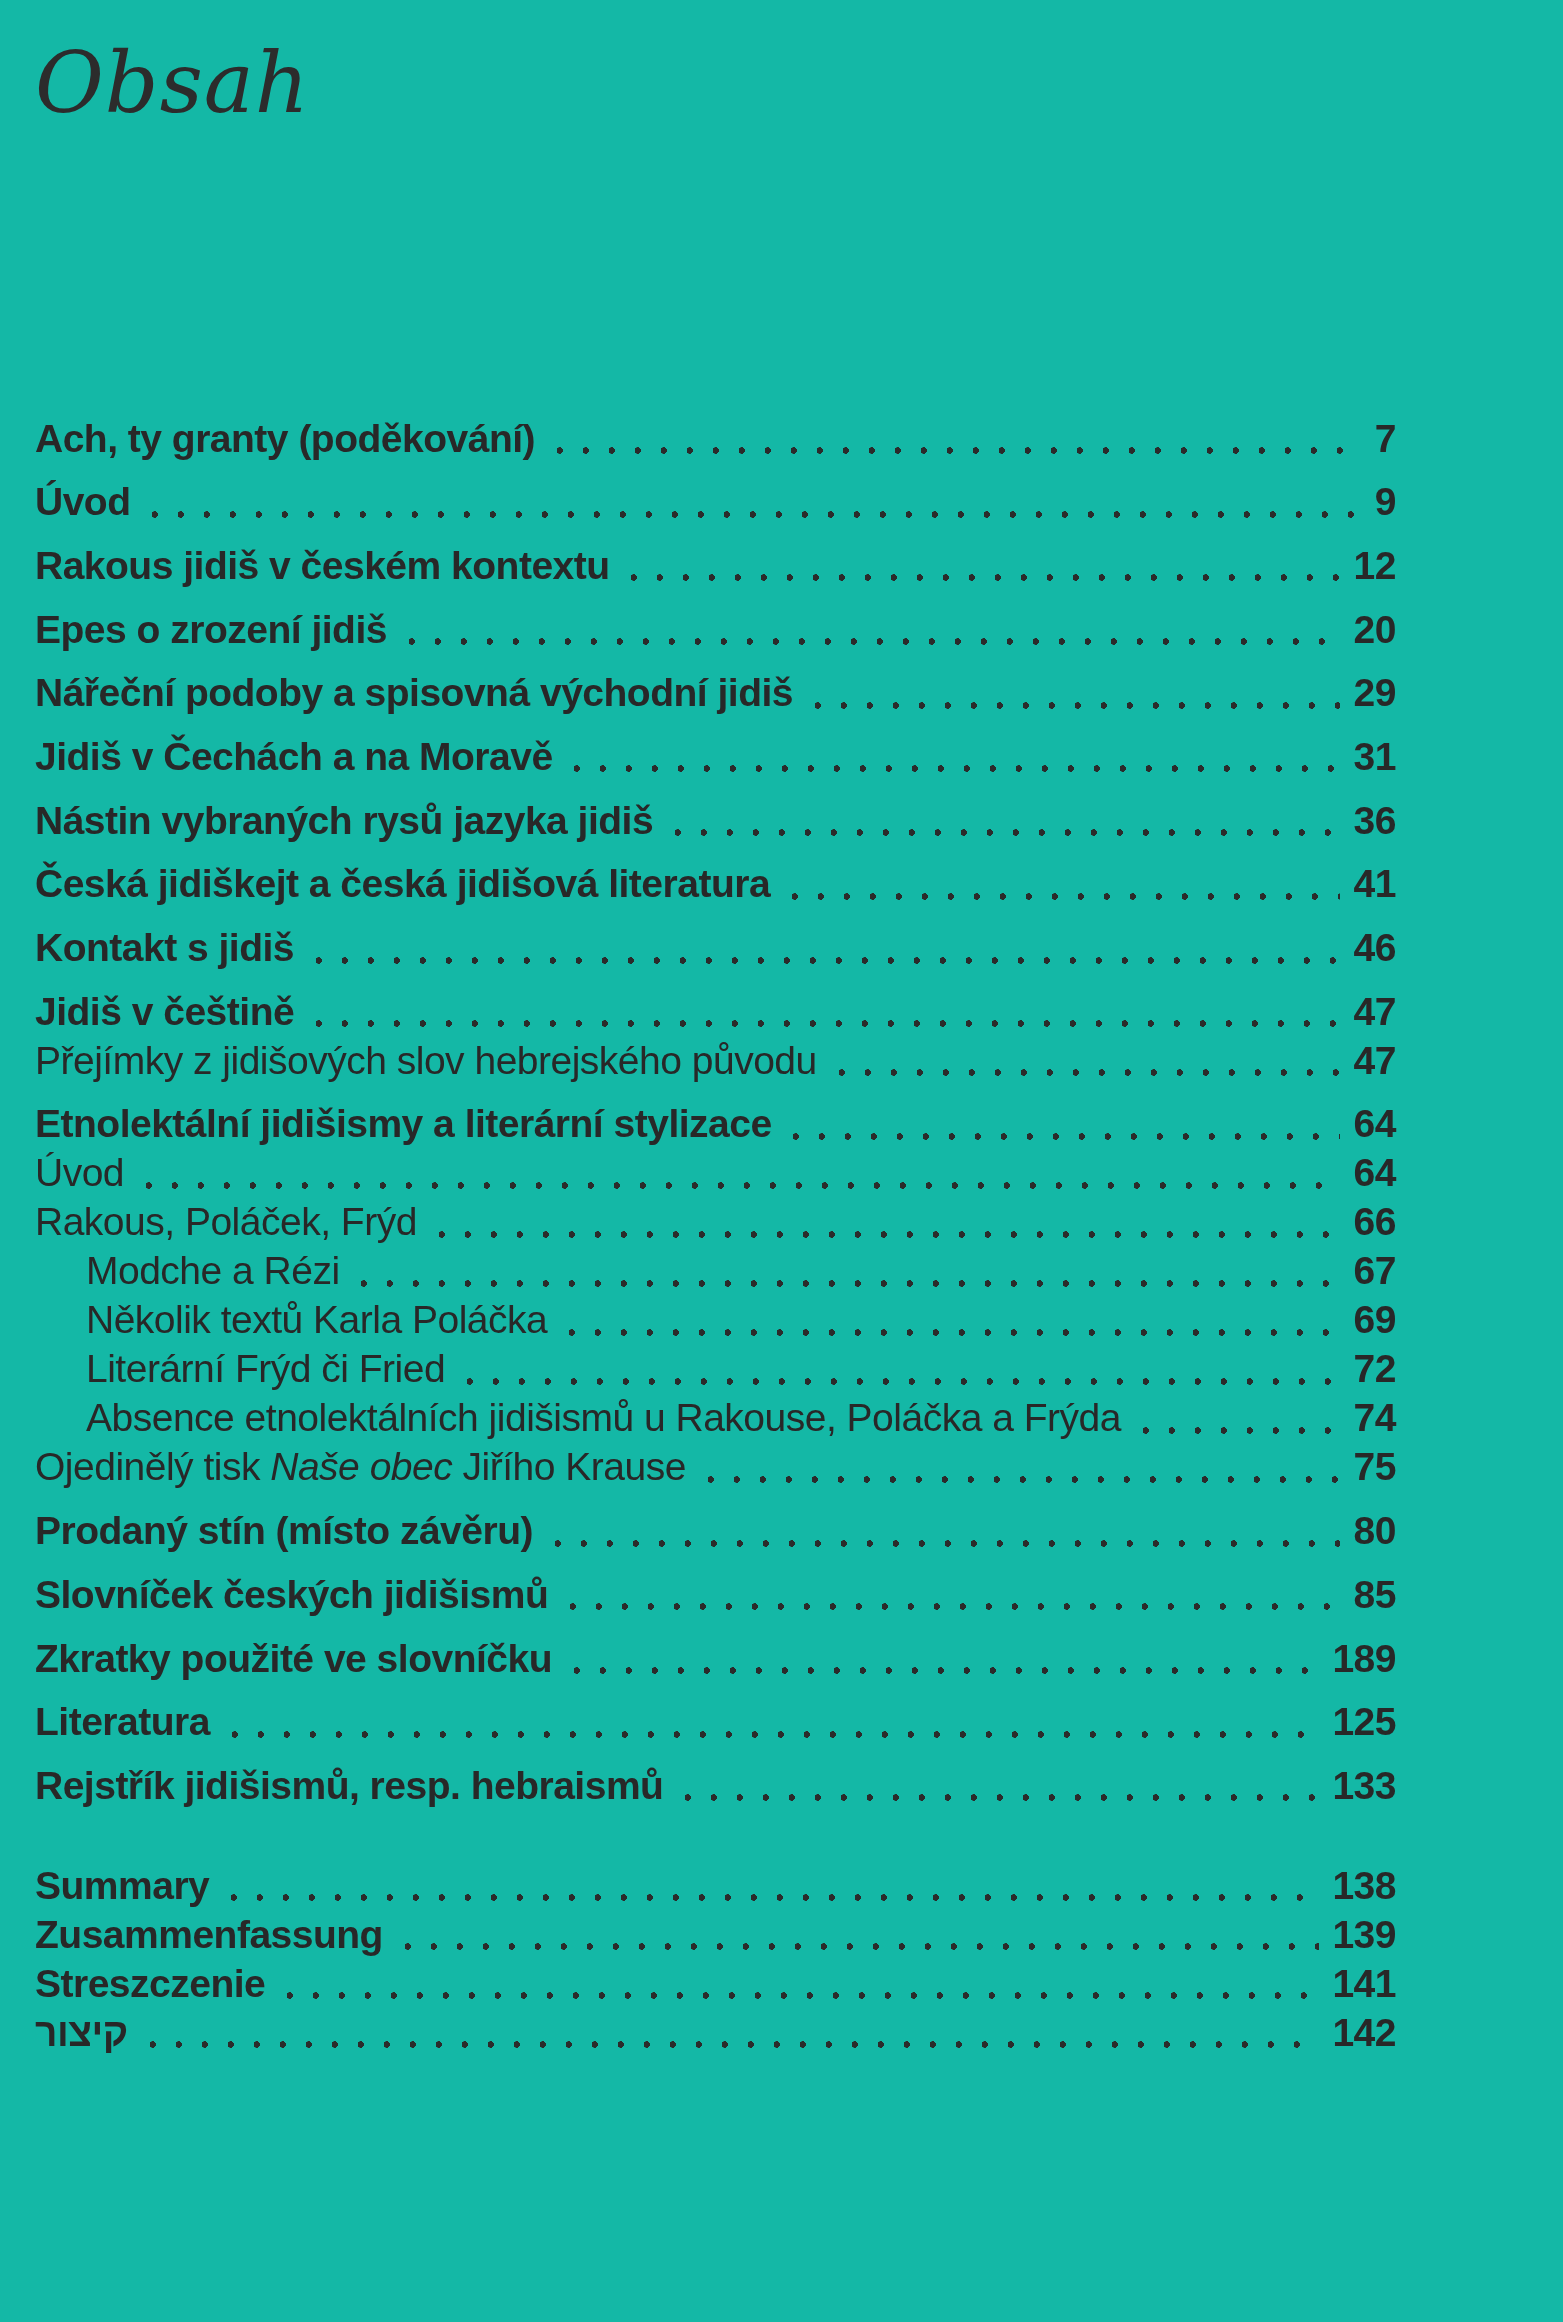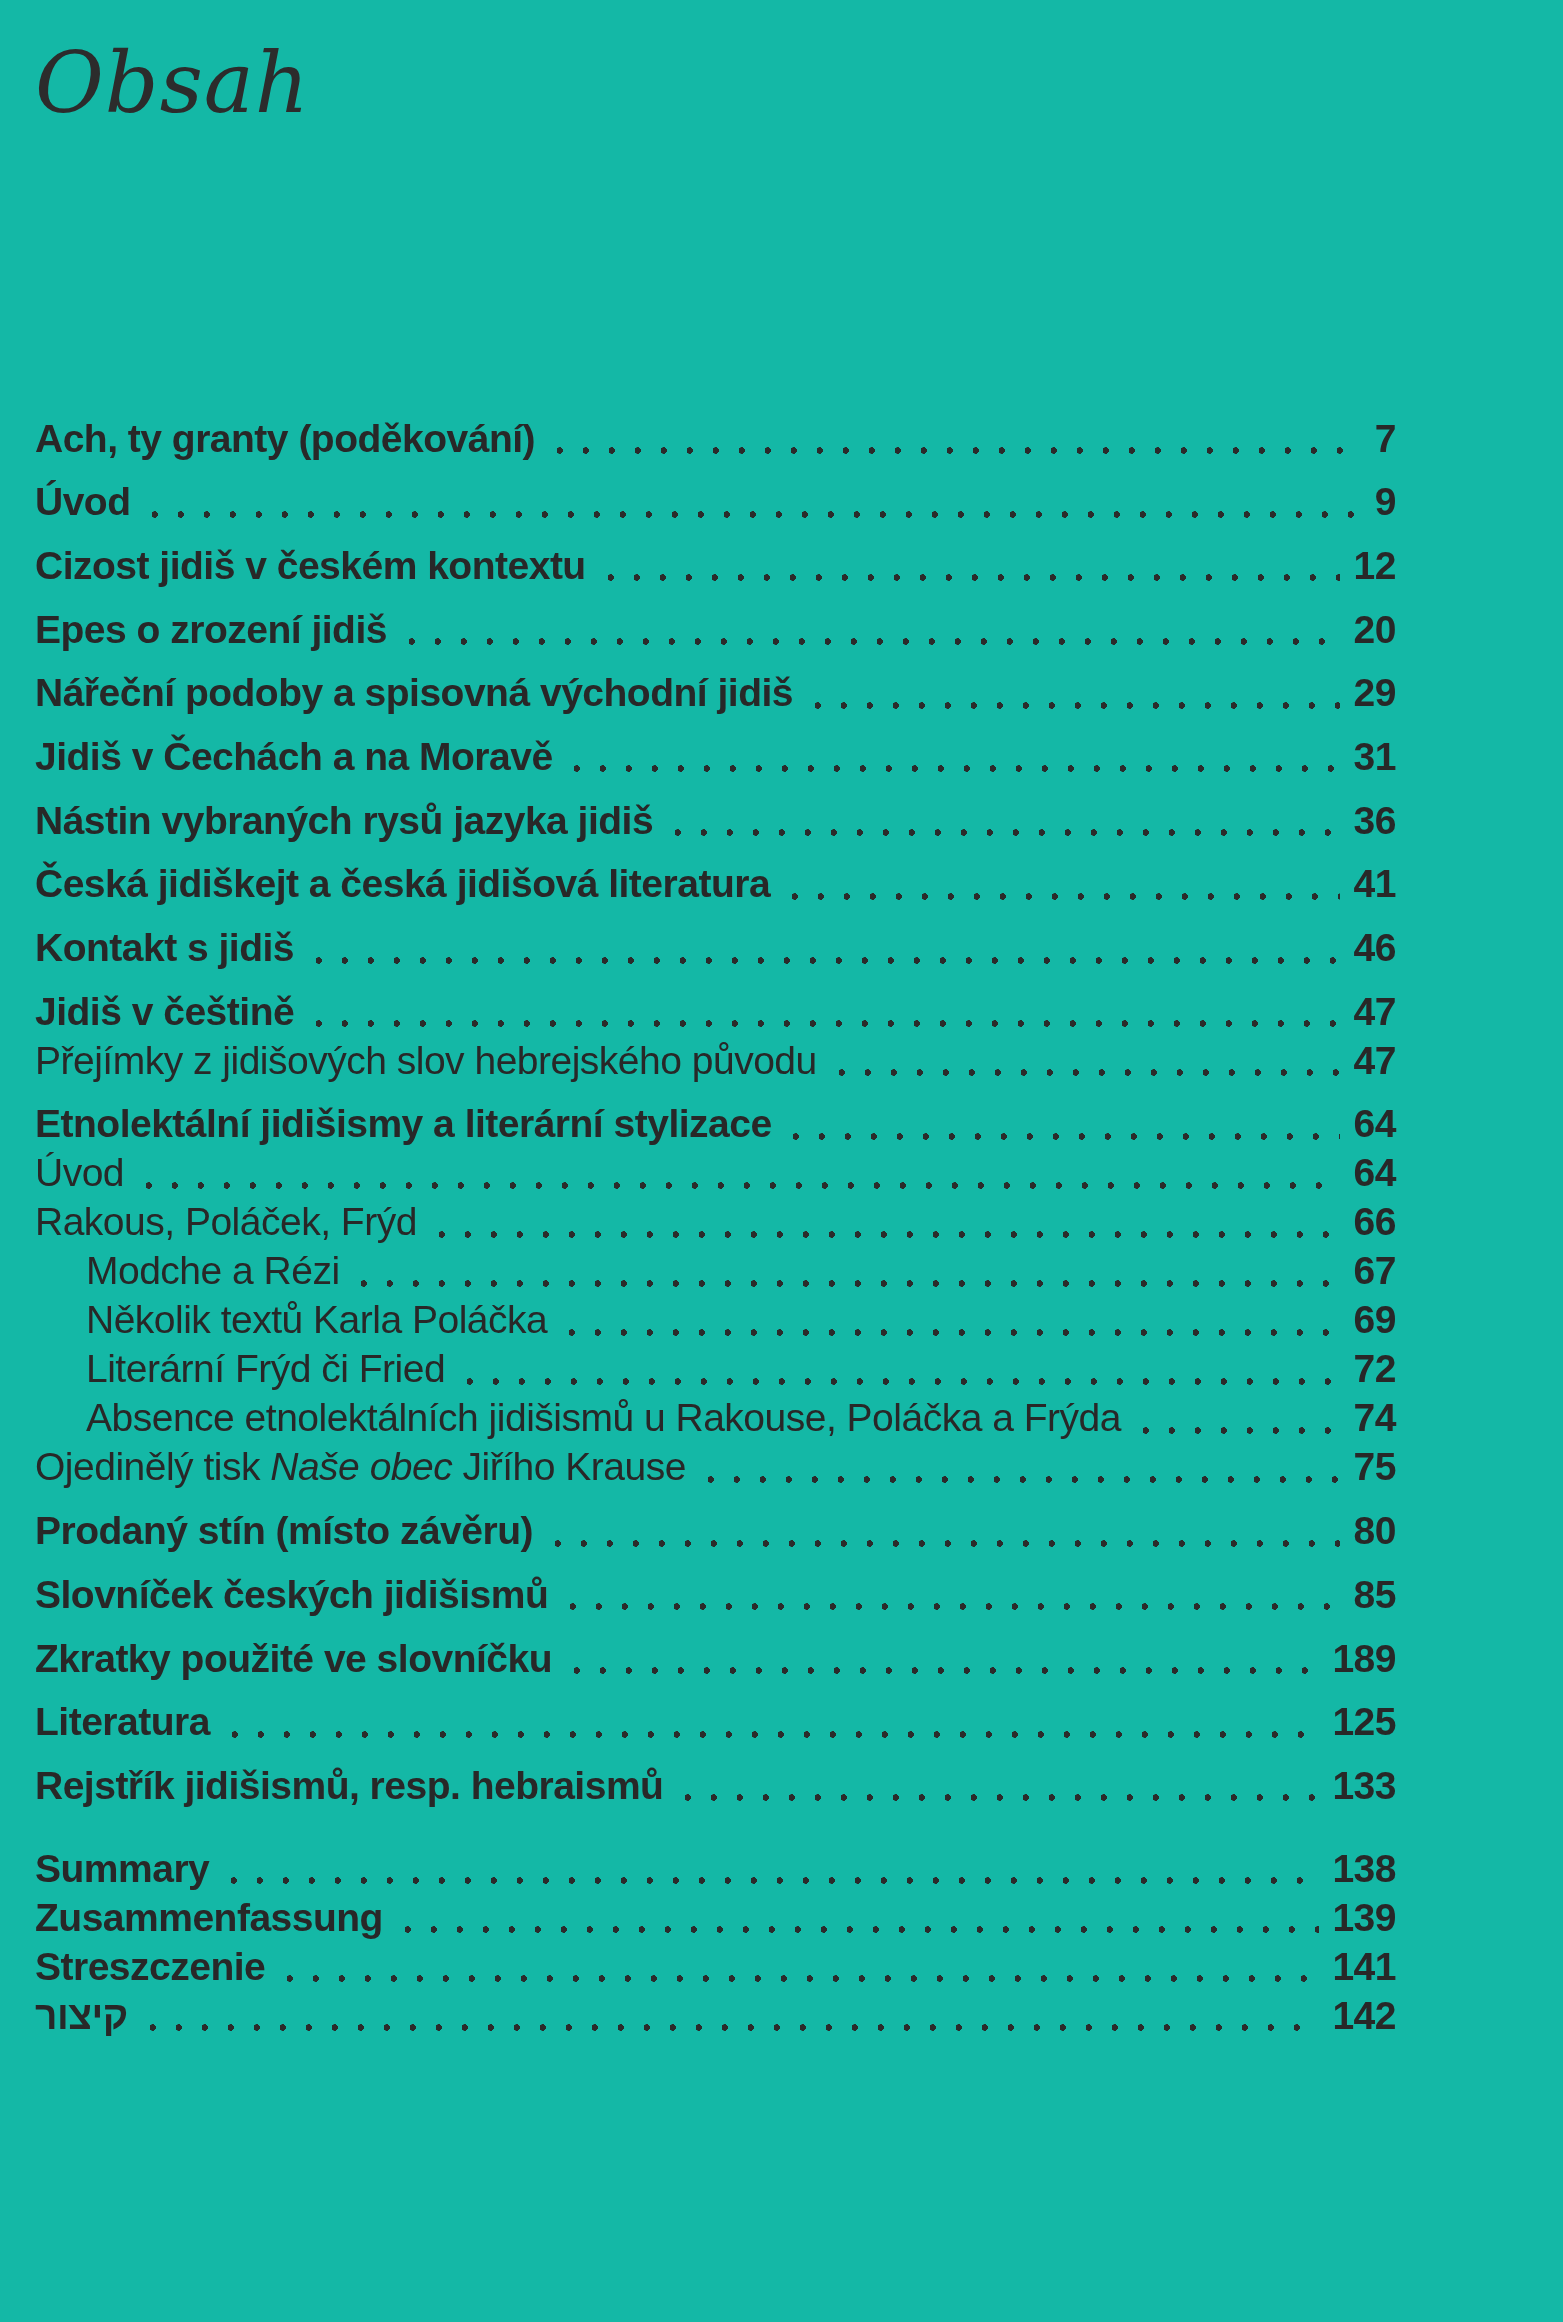--- a/index.html
+++ b/index.html
@@ -28,21 +28,21 @@
   }
   .toc {
     margin-top: 282px;
   }
   .row {
     display: flex;
     height: 49px;
     align-items: stretch;
   }
   .row.sp  { margin-top: 14.7px; }
-  .row.spx { margin-top: 34px; }
+  .row.spx { margin-top: 51px; }
   .toc .row:first-child { margin-top: 16px; }
   .row .label {
     font-size: 39px;
     line-height: 49px;
     white-space: nowrap;
     letter-spacing: -0.5px;
   }
   .row.bold .label { font-weight: bold; }
   .row.italic .label { }
   .row.indent .label { padding-left: 51px; }
@@ -75,21 +75,21 @@
           <span class="label">Ach, ty granty (poděkování)</span>
           <span class="leader"></span>
           <span class="page-num">7</span>
         </div>
         <div class="row bold sp">
           <span class="label">Úvod</span>
           <span class="leader"></span>
           <span class="page-num">9</span>
         </div>
         <div class="row bold sp">
-          <span class="label">Cizost jidiš v českém kontextu</span>
+          <span class="label">Rakous jidiš v českém kontextu</span>
           <span class="leader"></span>
           <span class="page-num">12</span>
         </div>
         <div class="row bold sp">
           <span class="label">Epes o zrození jidiš</span>
           <span class="leader"></span>
           <span class="page-num">20</span>
         </div>
         <div class="row bold sp">
           <span class="label">Nářeční podoby a spisovná východní jidiš</span>

